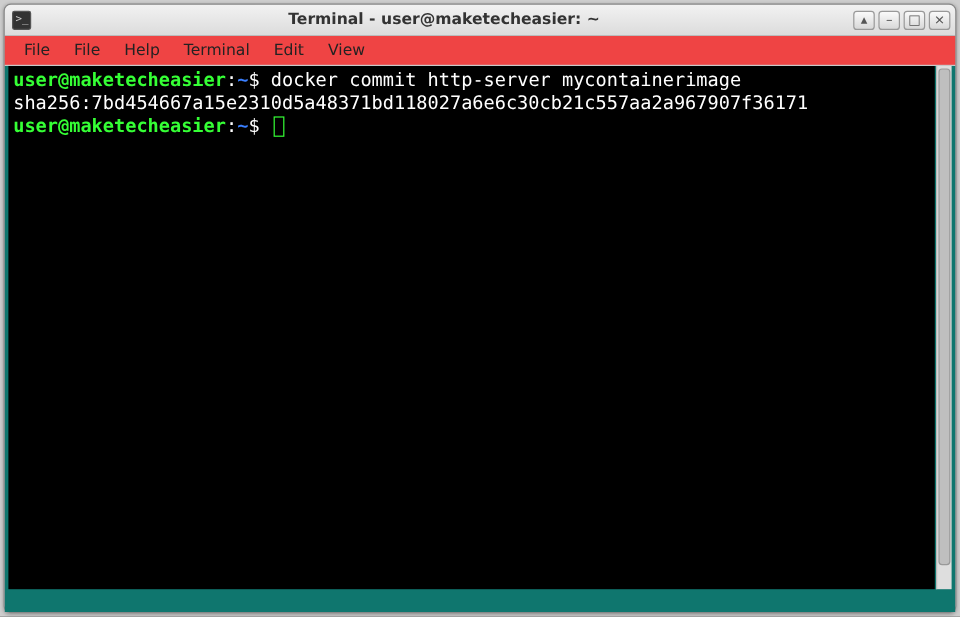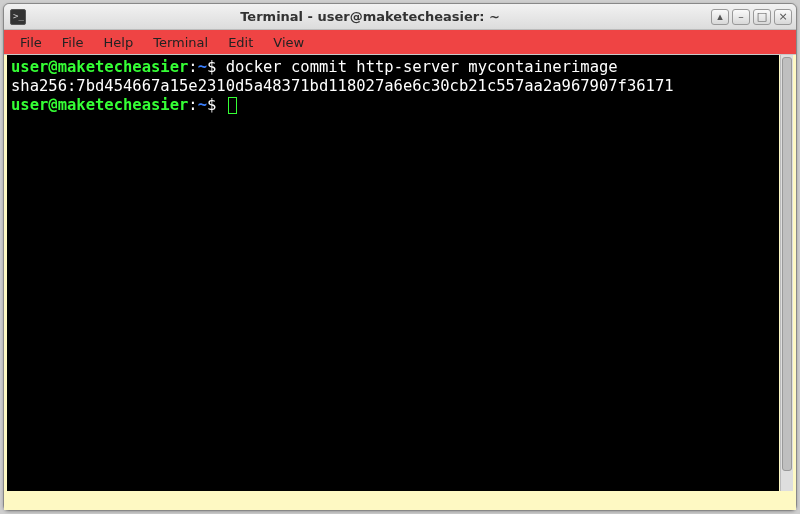--- a/index.html
+++ b/index.html
@@ -52,21 +52,21 @@
     }
     .menubar {
       height: 25px;
       background: #ef4444;
       border-bottom: 1px solid #c9c9c9;
       display: flex; align-items: center;
       padding: 0 6px;
       font-size: 13px; color: #222;
     }
     .menubar span { padding: 3px 10px; cursor: pointer; }
-    .term-wrap { flex: 1; background: #fef9c3; padding: 0 3px 19px 3px; display:flex; }
+    .term-wrap { flex: 1; background: #0f766e; padding: 0 3px 19px 3px; display:flex; }
     .terminal {
       flex: 1;
       background: #000;
       color: #e6e6e6;
       font-family: "DejaVu Sans Mono","Liberation Mono",monospace;
       font-size: 15.5px;
       line-height: 1.22;
       padding: 3px 4px;
       overflow: hidden;
       white-space: pre;

